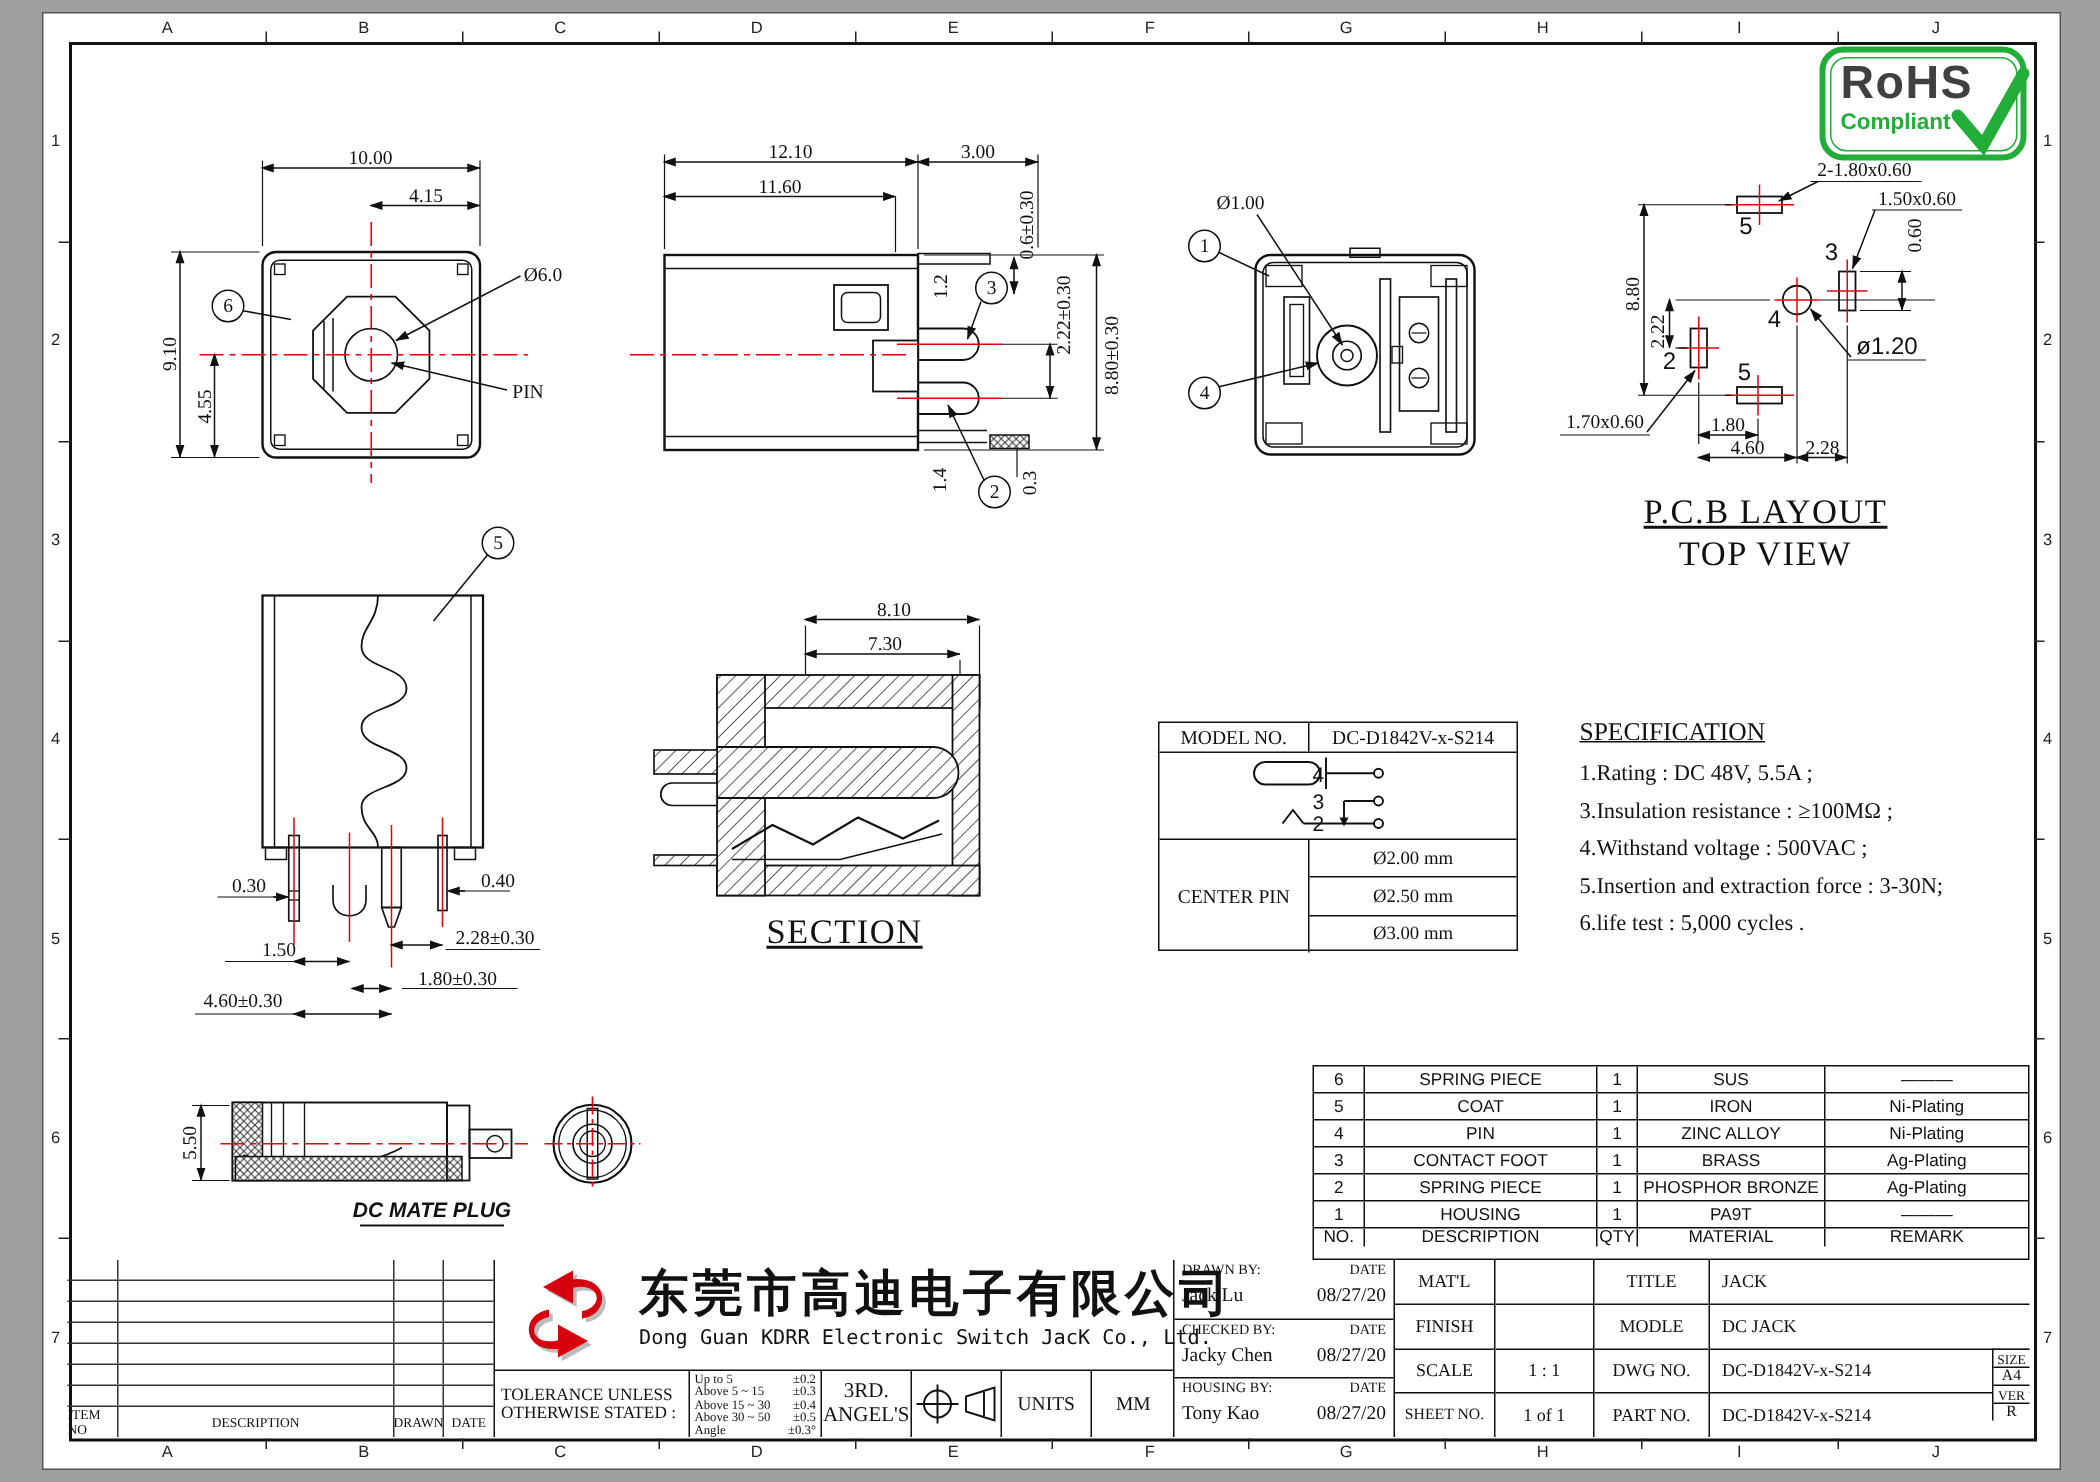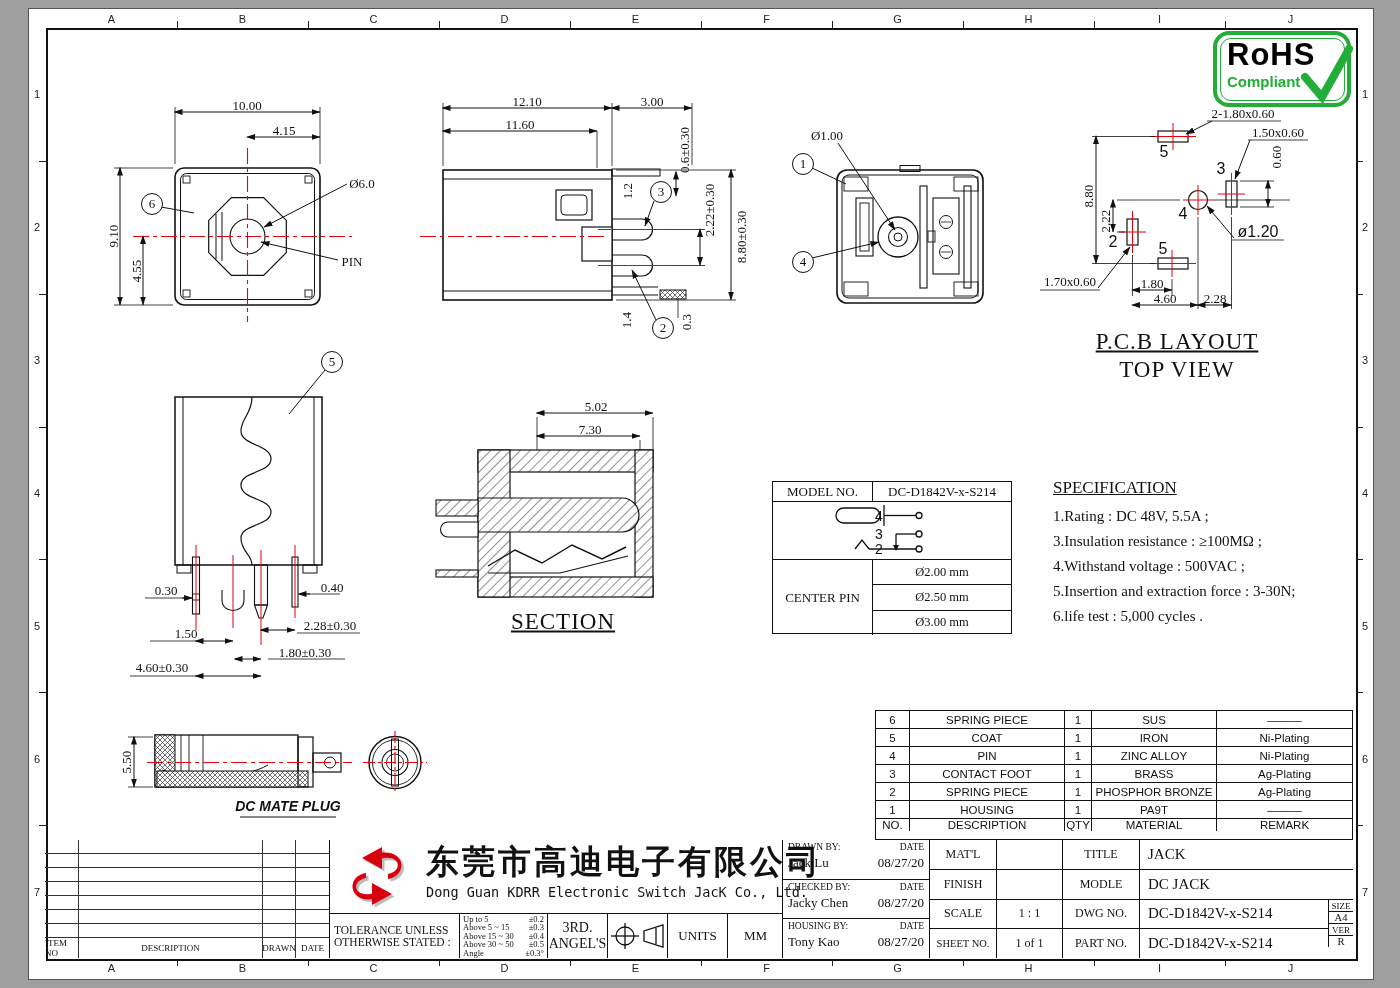--- a/index.html
+++ b/index.html
@@ -88,33 +88,33 @@
   .mid-labels{width:67px;border-right:1.3px solid #111;box-sizing:border-box;display:flex;
               flex-direction:column;}
   .mid-vals{width:66px;border-right:1.3px solid #111;box-sizing:border-box;display:flex;
             flex-direction:column;}
   .r-labels{width:77px;border-right:1.3px solid #111;box-sizing:border-box;display:flex;
             flex-direction:column;}
   .r-vals{flex:1;display:flex;flex-direction:column;}
   .tb-cell{flex:1;border-bottom:1.1px solid #111;display:flex;align-items:center;
            justify-content:center;font-size:12px;box-sizing:border-box;white-space:nowrap;}
   .tb-cell:last-child{border-bottom:none;}
-  .tb-cell.left{justify-content:flex-start;padding-left:8px;font-size:15px;}
+  .tb-cell.left{justify-content:flex-start;padding-left:8px;font-size:12px;}
   #sizebox{position:absolute;left:1328px;top:899px;width:25px;height:48px;border-left:1.3px solid #111;
            border-top:1.3px solid #111;box-sizing:border-box;display:flex;flex-direction:column;
            background:#fff;}
   #sizebox div{flex:1;border-bottom:1px solid #111;display:flex;align-items:center;
                justify-content:center;font-size:9px;box-sizing:border-box;}
   #sizebox div:last-child{border-bottom:none;}
   
   #rohs{position:absolute;left:1213px;top:31px;width:138px;height:76px;}
   #rohs .box{position:absolute;inset:0;border:4.5px solid #22ac38;border-radius:16px;}
   #rohs .box2{position:absolute;inset:6.5px;border:1.5px solid #22ac38;border-radius:11px;}
   #rohs .t1{position:absolute;left:14px;top:6px;font-family:"Liberation Sans",sans-serif;
-            font-weight:bold;font-size:31px;color:#000000;letter-spacing:1px;}
+            font-weight:bold;font-size:31px;color:#404040;letter-spacing:1px;}
   #rohs .t2{position:absolute;left:14px;top:42px;font-family:"Liberation Sans",sans-serif;
             font-weight:bold;font-size:15px;color:#22ac38;}
   #rohs svg{position:absolute;right:-6px;top:4px;}
 </style>
 </head>
 <body>
 
 <div id="sheet">
   <div id="frame"></div>
   <div id="gridbands">
@@ -480,21 +480,21 @@
   <span class="lbl view-title" style="left:1177px;top:369px">TOP VIEW</span>
 
   <span class="balloon" style="left:332px;top:362px">5</span>
   <span class="lbl" style="left:166px;top:590px">0.30</span>
   <span class="lbl" style="left:332px;top:587px">0.40</span>
   <span class="lbl" style="left:186px;top:633px">1.50</span>
   <span class="lbl" style="left:330px;top:625px">2.28±0.30</span>
   <span class="lbl" style="left:305px;top:652px">1.80±0.30</span>
   <span class="lbl" style="left:162px;top:667px">4.60±0.30</span>
 
-  <span class="lbl" style="left:596px;top:406px">5.02</span>
+  <span class="lbl" style="left:596px;top:406px">8.10</span>
   <span class="lbl" style="left:590px;top:429px">7.30</span>
   <span class="lbl view-title underl" style="left:563px;top:621px">SECTION</span>
 
   <span class="lbl rot" style="left:126px;top:762px">5.50</span>
   <span class="lbl italic" style="left:288px;top:806px;font-size:14px">DC MATE PLUG</span>
 </div>
 
 <div id="model-table">
   <div class="mrow" style="height:19px">
     <div class="mlab">MODEL NO.</div>

